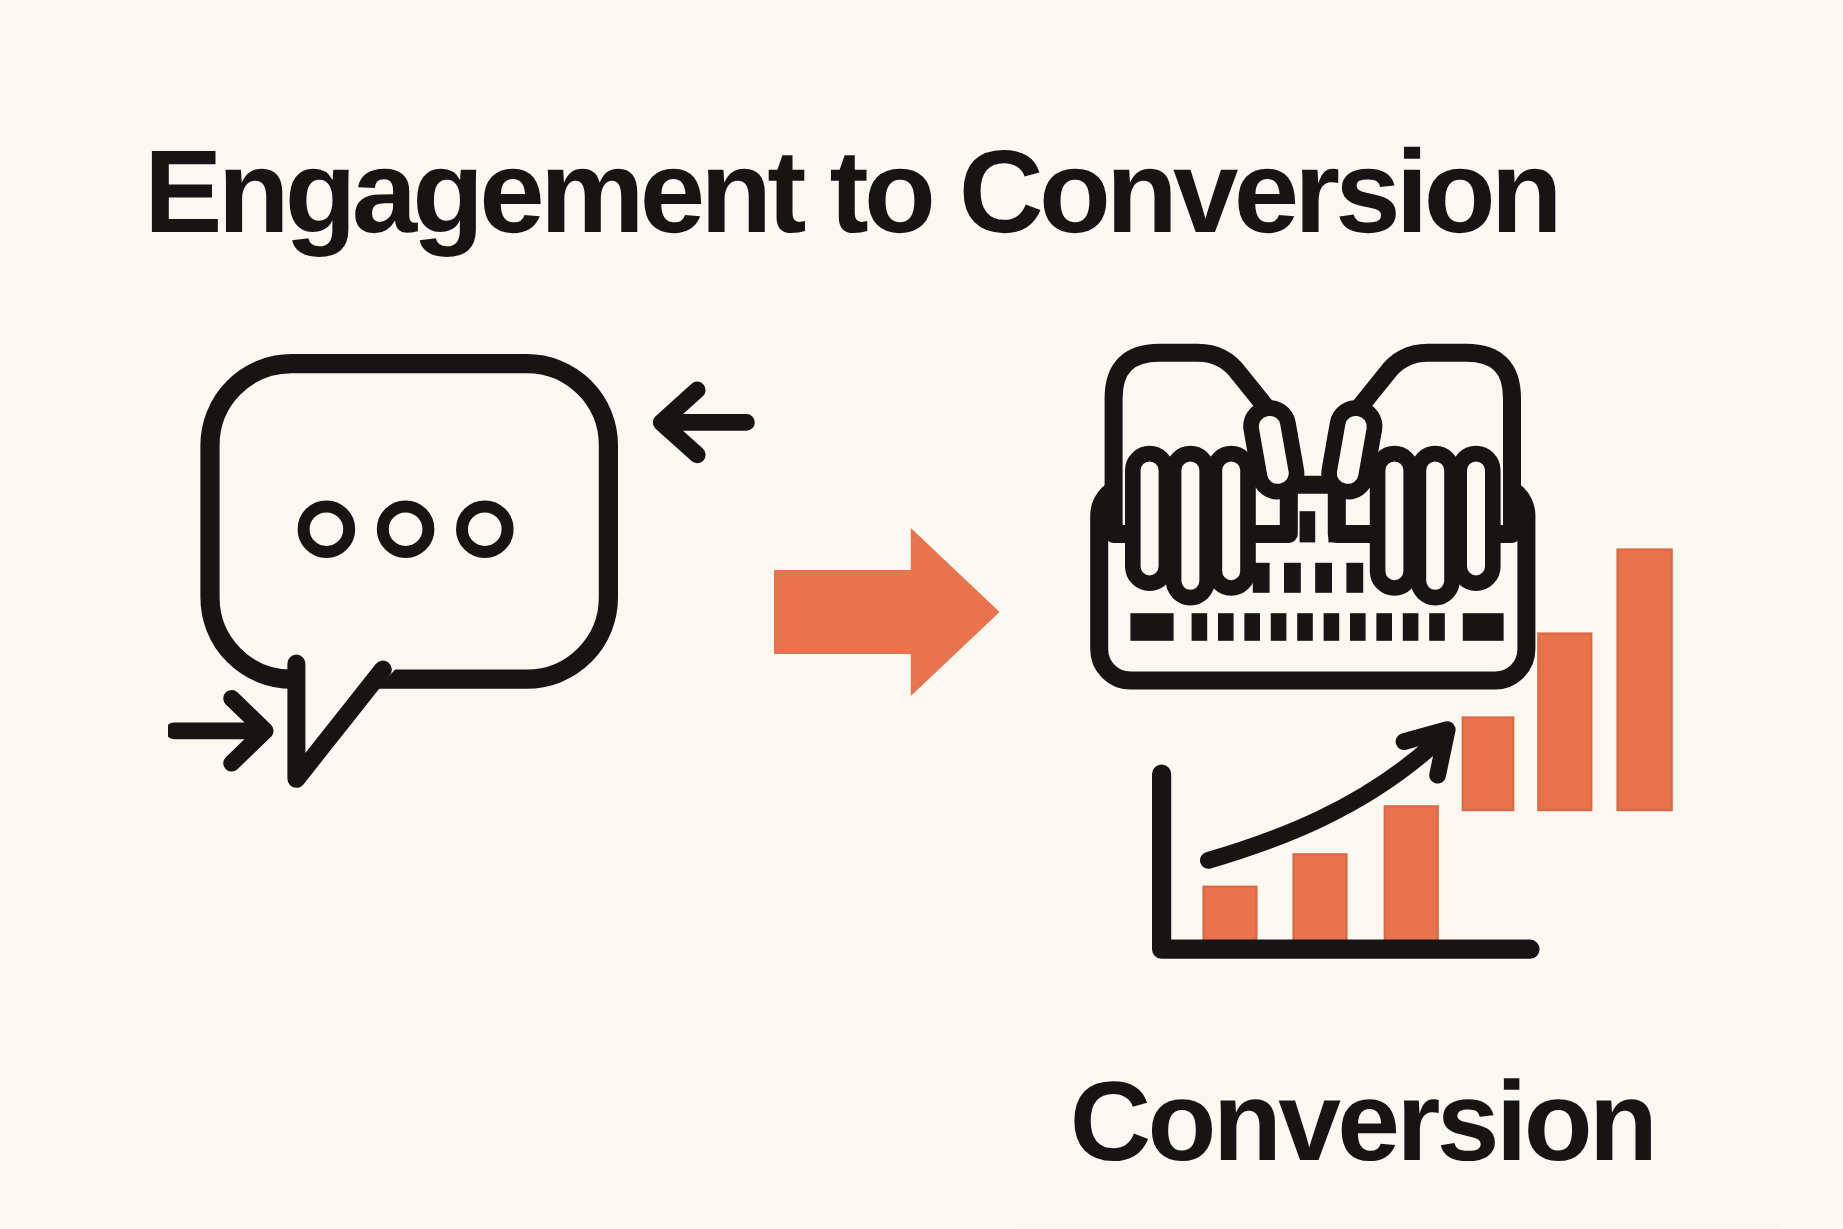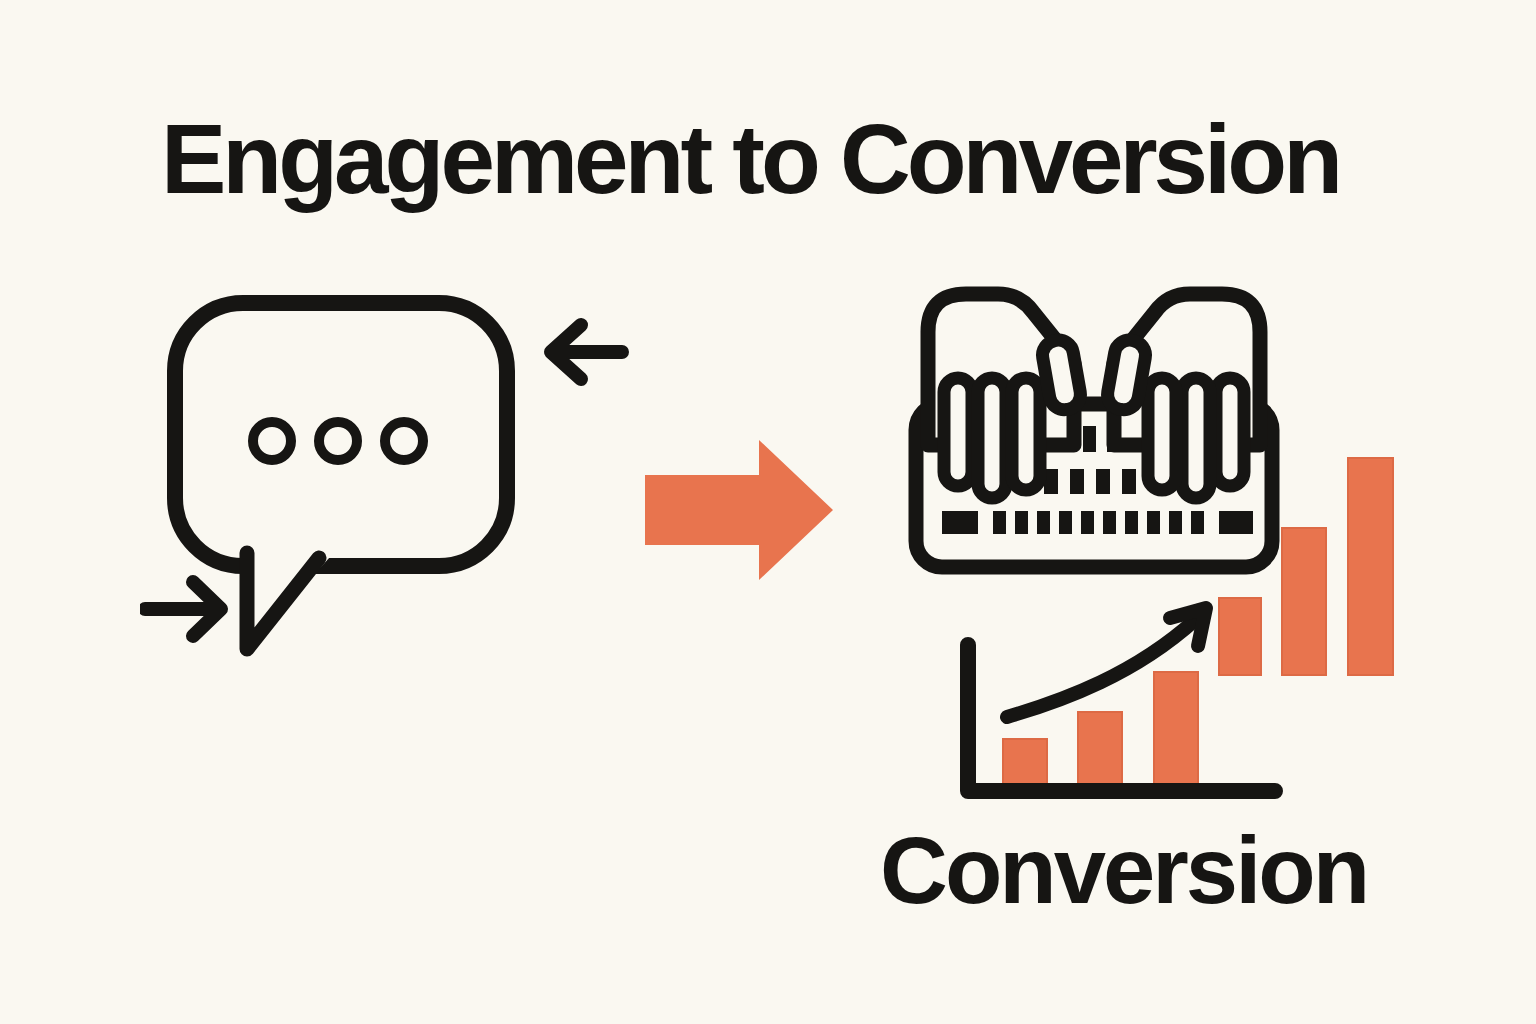--- a/index.html
+++ b/index.html
@@ -16,39 +16,38 @@
   .canvas{
     position:relative;
     width:1536px;
     height:1024px;
     background:var(--bg);
     overflow:hidden;
   }
   .title{
     position:absolute;
     left:120px; top:110px; width:1260px;
-    text-align:center;
     font-size:98px;
     font-weight:700;
     letter-spacing:-4px;
     color:var(--ink);
     line-height:1.0;
     white-space:nowrap;
   }
   .stage-label{
     position:absolute;
     font-size:94px;
     font-weight:700;
     letter-spacing:-3px;
     color:var(--ink);
     line-height:1.0;
     white-space:nowrap;
   }
   .label-engagement{ left:90px; top:740px; }
-  .label-conversion{ left:880px; top:824px; width:510px; text-align:left; }
+  .label-conversion{ left:880px; top:888px; width:510px; text-align:center; }
   .icon-svg{ position:absolute; display:block; }
   .svg-bubble{ left:140px; top:285px; }
   .svg-flow-arrow{ left:645px; top:438px; }
   .svg-keyboard{ left:900px; top:280px; }
   .svg-chart{ left:940px; top:450px; }
   .stroke{ fill:none; stroke:var(--ink); stroke-linecap:round; stroke-linejoin:round; }
   .filled-bg{ fill:var(--bg); stroke:var(--ink); stroke-linejoin:round; }
   .key{ fill:var(--ink); }
   .bar{ fill:var(--accent); stroke:#DD6A45; stroke-width:2; }
 </style>

